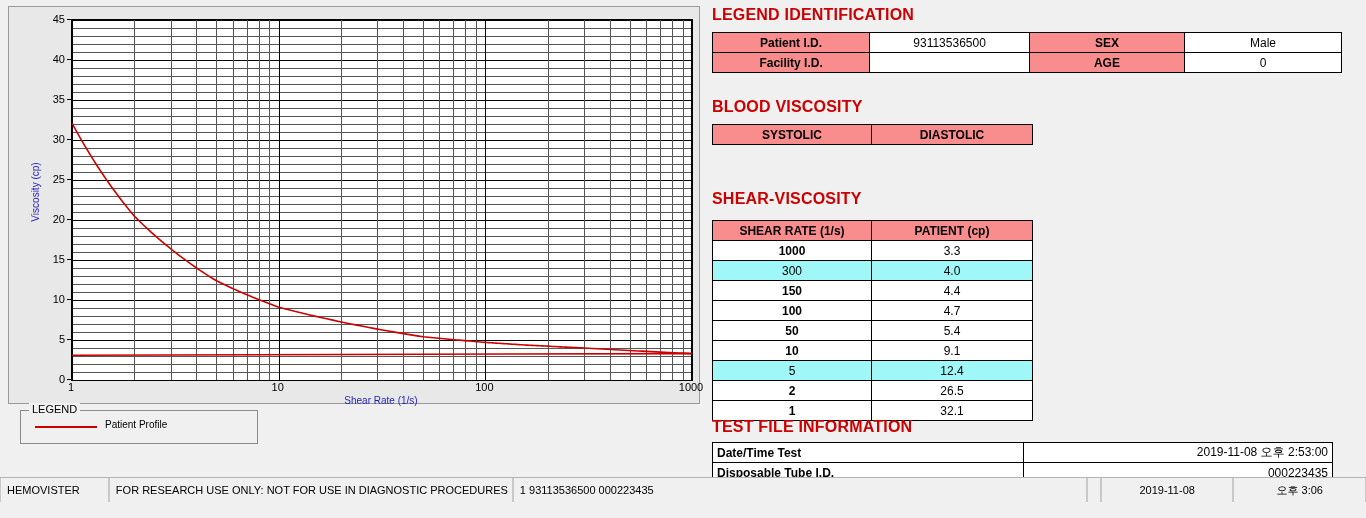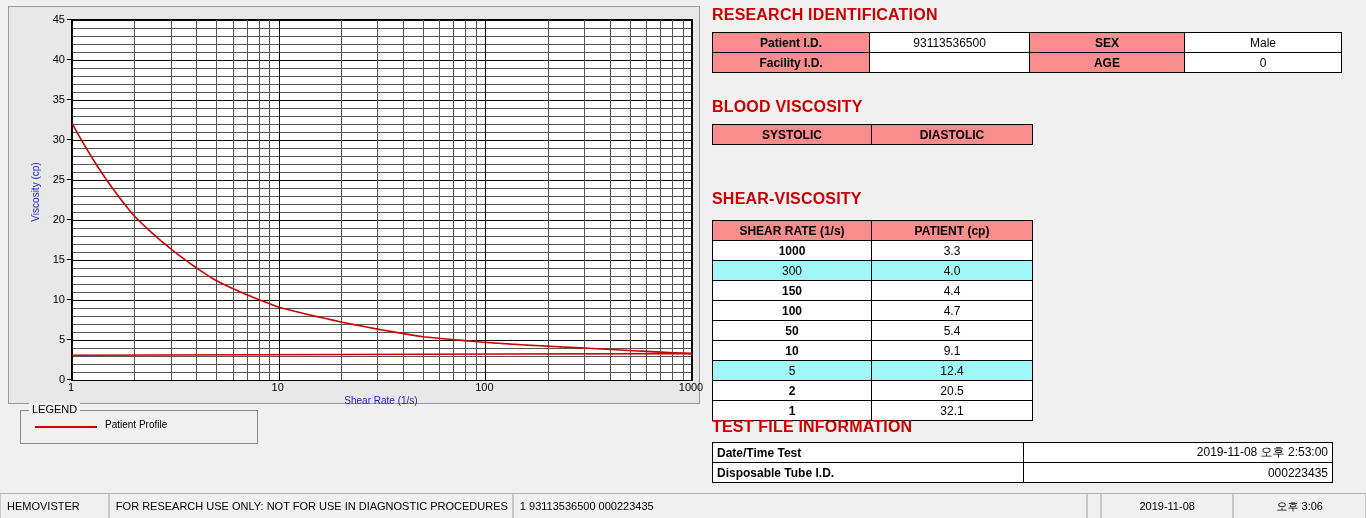--- a/index.html
+++ b/index.html
@@ -78,21 +78,21 @@
   #t-bv-title{position:absolute;left:0;top:94px;}
   #t-bv{position:absolute;left:0;top:120px;}
   #t-sv-title{position:absolute;left:0;top:186px;}
   #t-sv{position:absolute;left:0;top:216px;}
   #t-tf-title{position:absolute;left:0;top:414px;}
   #t-tf{position:absolute;left:0;top:438px;}
   .lbl-left{text-align:left;font-weight:bold;}
   .right{text-align:right;}
   
   #statusbar{
-    position:absolute;left:0;bottom:0;width:1366px;height:24px;
+    position:absolute;left:0;bottom:16px;width:1366px;height:24px;
     background:#f0f0f0;border-top:1px solid #b4b4b4;
     display:flex;align-items:stretch;font-size:11px;justify-content:space-between;
   }
   .sb{border:1px solid #c8c8c8;border-top:none;border-bottom:none;
       display:flex;align-items:center;padding:0 6px;white-space:nowrap;}
   #sb-app{width:96px;}
   #sb-notice{width:390px;}
   #sb-file{flex:0 0 560px;}
   #sb-blank{flex:1 1 auto;}
   #sb-date{width:120px;justify-content:center;}
@@ -214,21 +214,21 @@
   </div>
 
 <div id="legend">
   <span id="legend-title">LEGEND</span>
   <span id="legend-line"></span>
   <span id="legend-label">Patient Profile</span>
 </div>
 
 <div id="report">
 
-  <div class="section-title" id="t-subject-title">RESEARCH IDENTIFICATION</div>
+  <div class="section-title" id="t-subject-title">LEGEND IDENTIFICATION</div>
   <table id="t-subject">
     <tbody>
         <tr>
       <td class="hdr" style="width:150px">Patient I.D.</td>
       <td class="val" style="width:152px">93113536500</td>
       <td class="hdr" style="width:148px">SEX</td>
       <td class="val" style="width:150px">Male</td>
     </tr>
     <tr>
       <td class="hdr">Facility I.D.</td>
@@ -281,21 +281,21 @@
         <tr>
           <td class="valnum">10</td>
           <td class="val">9.1</td>
         </tr>
         <tr>
           <td class="hl">5</td>
           <td class="hl">12.4</td>
         </tr>
         <tr>
           <td class="valnum">2</td>
-          <td class="val">20.5</td>
+          <td class="val">26.5</td>
         </tr>
         <tr>
           <td class="valnum">1</td>
           <td class="val">32.1</td>
         </tr>
       </tbody>
   </table>
 
   <div class="section-title" id="t-tf-title">TEST FILE INFORMATION</div>
   <table id="t-tf">

